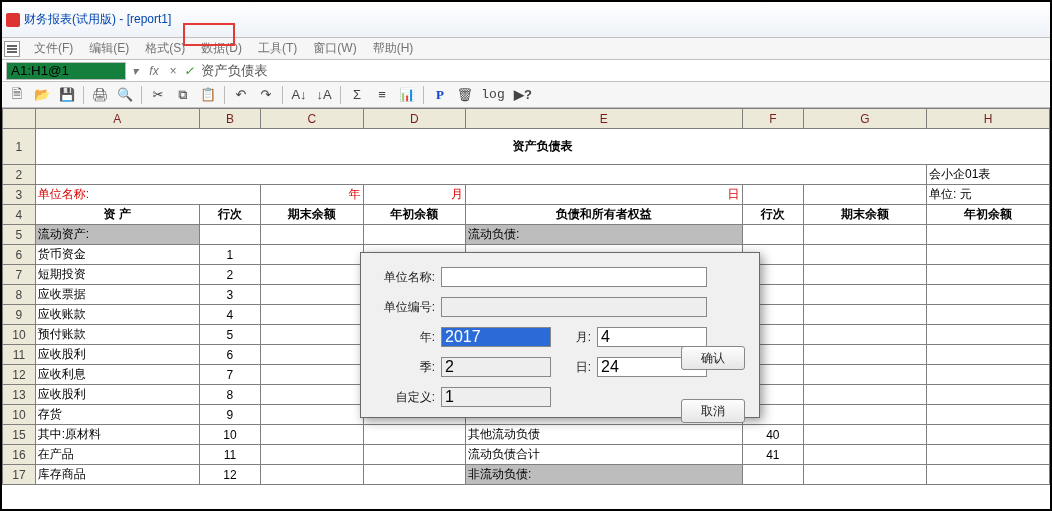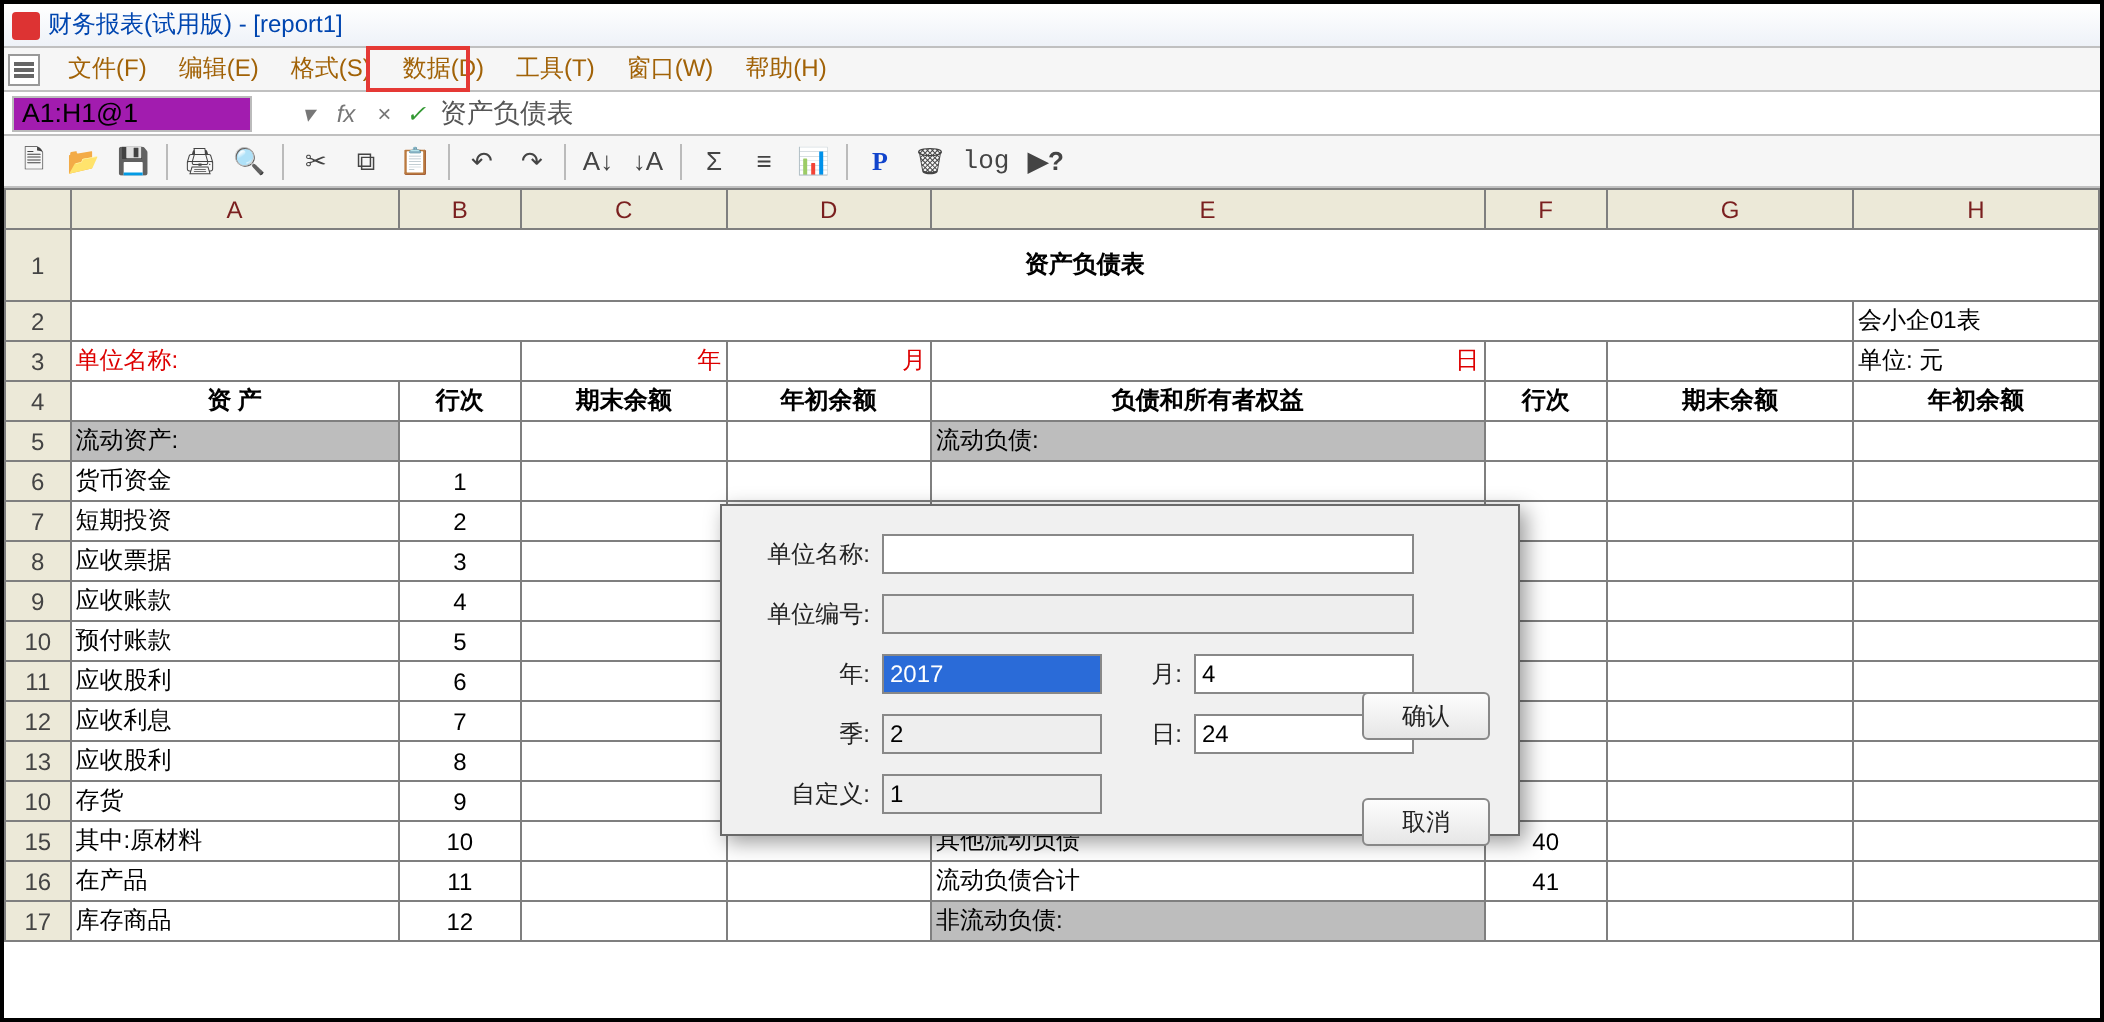--- a/index.html
+++ b/index.html
@@ -8,21 +8,21 @@
     font-size: 12px;
     background: #fff;
     overflow: hidden;
     width: 1052px;
     height: 511px;
     position: relative;
     border: 2px solid #000;
   }
   .titlebar {
     background: linear-gradient(#fff, #eef2f8);
-    height: 22px;
+    height: 36px;
     display: flex;
     align-items: center;
     padding: 0 4px;
     border-bottom: 1px solid #c0c0c0;
   }
   .titlebar .app-icon {
     width: 14px; height: 14px;
     background: #d33;
     border-radius: 2px;
     margin-right: 4px;
@@ -43,43 +43,43 @@
     margin-right: 6px;
     position: relative;
   }
   .menubar .menu-icon::before {
     content: ""; position: absolute;
     left: 2px; right: 2px; top: 3px; height: 2px;
     background: #666; box-shadow: 0 3px 0 #666, 0 6px 0 #666;
   }
   .menubar .menu-item {
     padding: 2px 8px;
-    color: #a16207;
+    color: #737373;
     cursor: default;
   }
   .menu-highlight {
     position: absolute;
     border: 2px solid #e53935;
     pointer-events: none;
   }
   .formula-bar {
     height: 22px;
     display: flex;
     align-items: center;
     padding: 0 4px;
     border-bottom: 1px solid #c0c0c0;
     background: #fff;
   }
   .formula-bar .cell-ref {
     width: 120px;
     border: 1px solid #bbb;
     padding: 1px 4px;
-    background: #a21caf;
+    background: #15803d;
     height: 18px;
-    margin-right: 20px;
+    margin-right: 1px;
   }
   .formula-bar .ctl {
     width: 16px; height: 16px;
     text-align: center;
     line-height: 16px;
     color: #777;
     font-family: Arial;
     font-style: italic;
   }
   .formula-bar .formula-input {
@@ -205,21 +205,21 @@
     grid-template-columns: 60px 110px 34px 110px;
     column-gap: 6px;
     row-gap: 10px;
     align-items: center;
   }
   .dialog .body label { text-align: right; color: #222; }
   .dialog .body input[type=text] {
     height: 20px;
     border: 1px solid #888;
     padding: 0 3px;
-    font-size: 12px;
+    font-size: 16px;
     background: #fff;
   }
   .dialog .body input.ro { background: #eee; }
   .dialog .btns {
     position: absolute;
     right: 14px; top: 80px;
     display: flex; flex-direction: column; gap: 16px;
   }
   .dialog .btns button {
     width: 64px; height: 24px;

